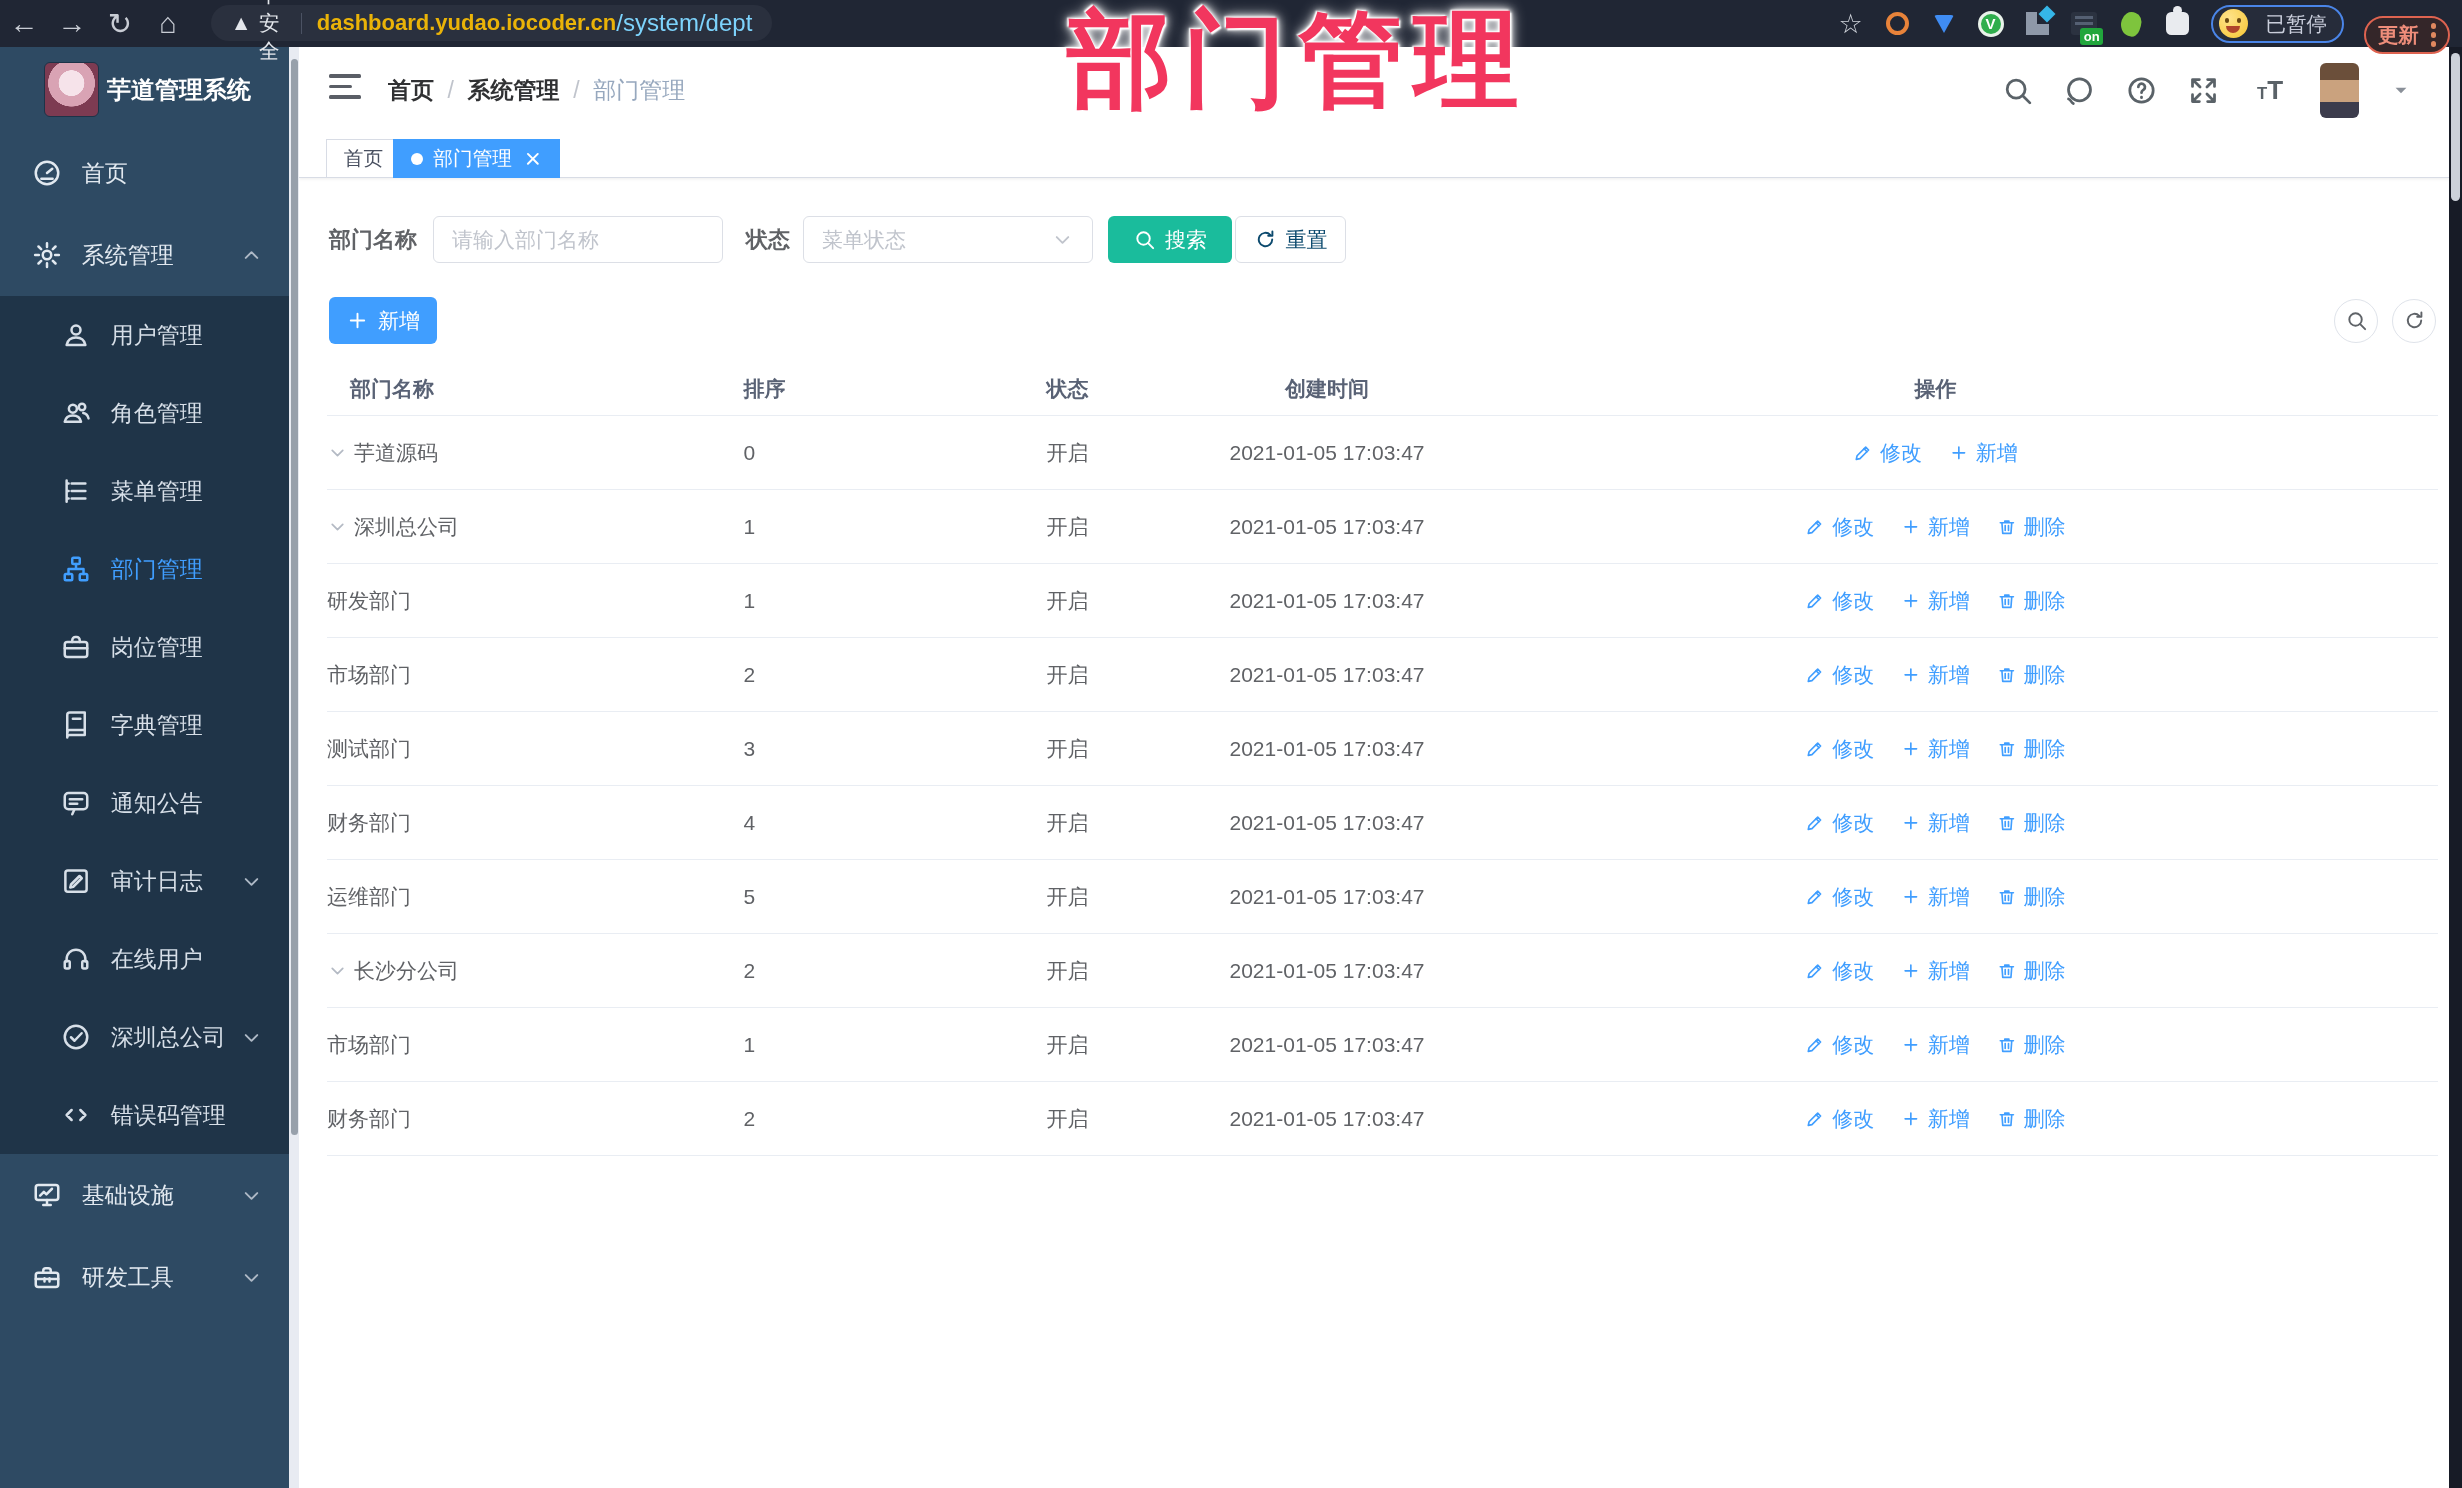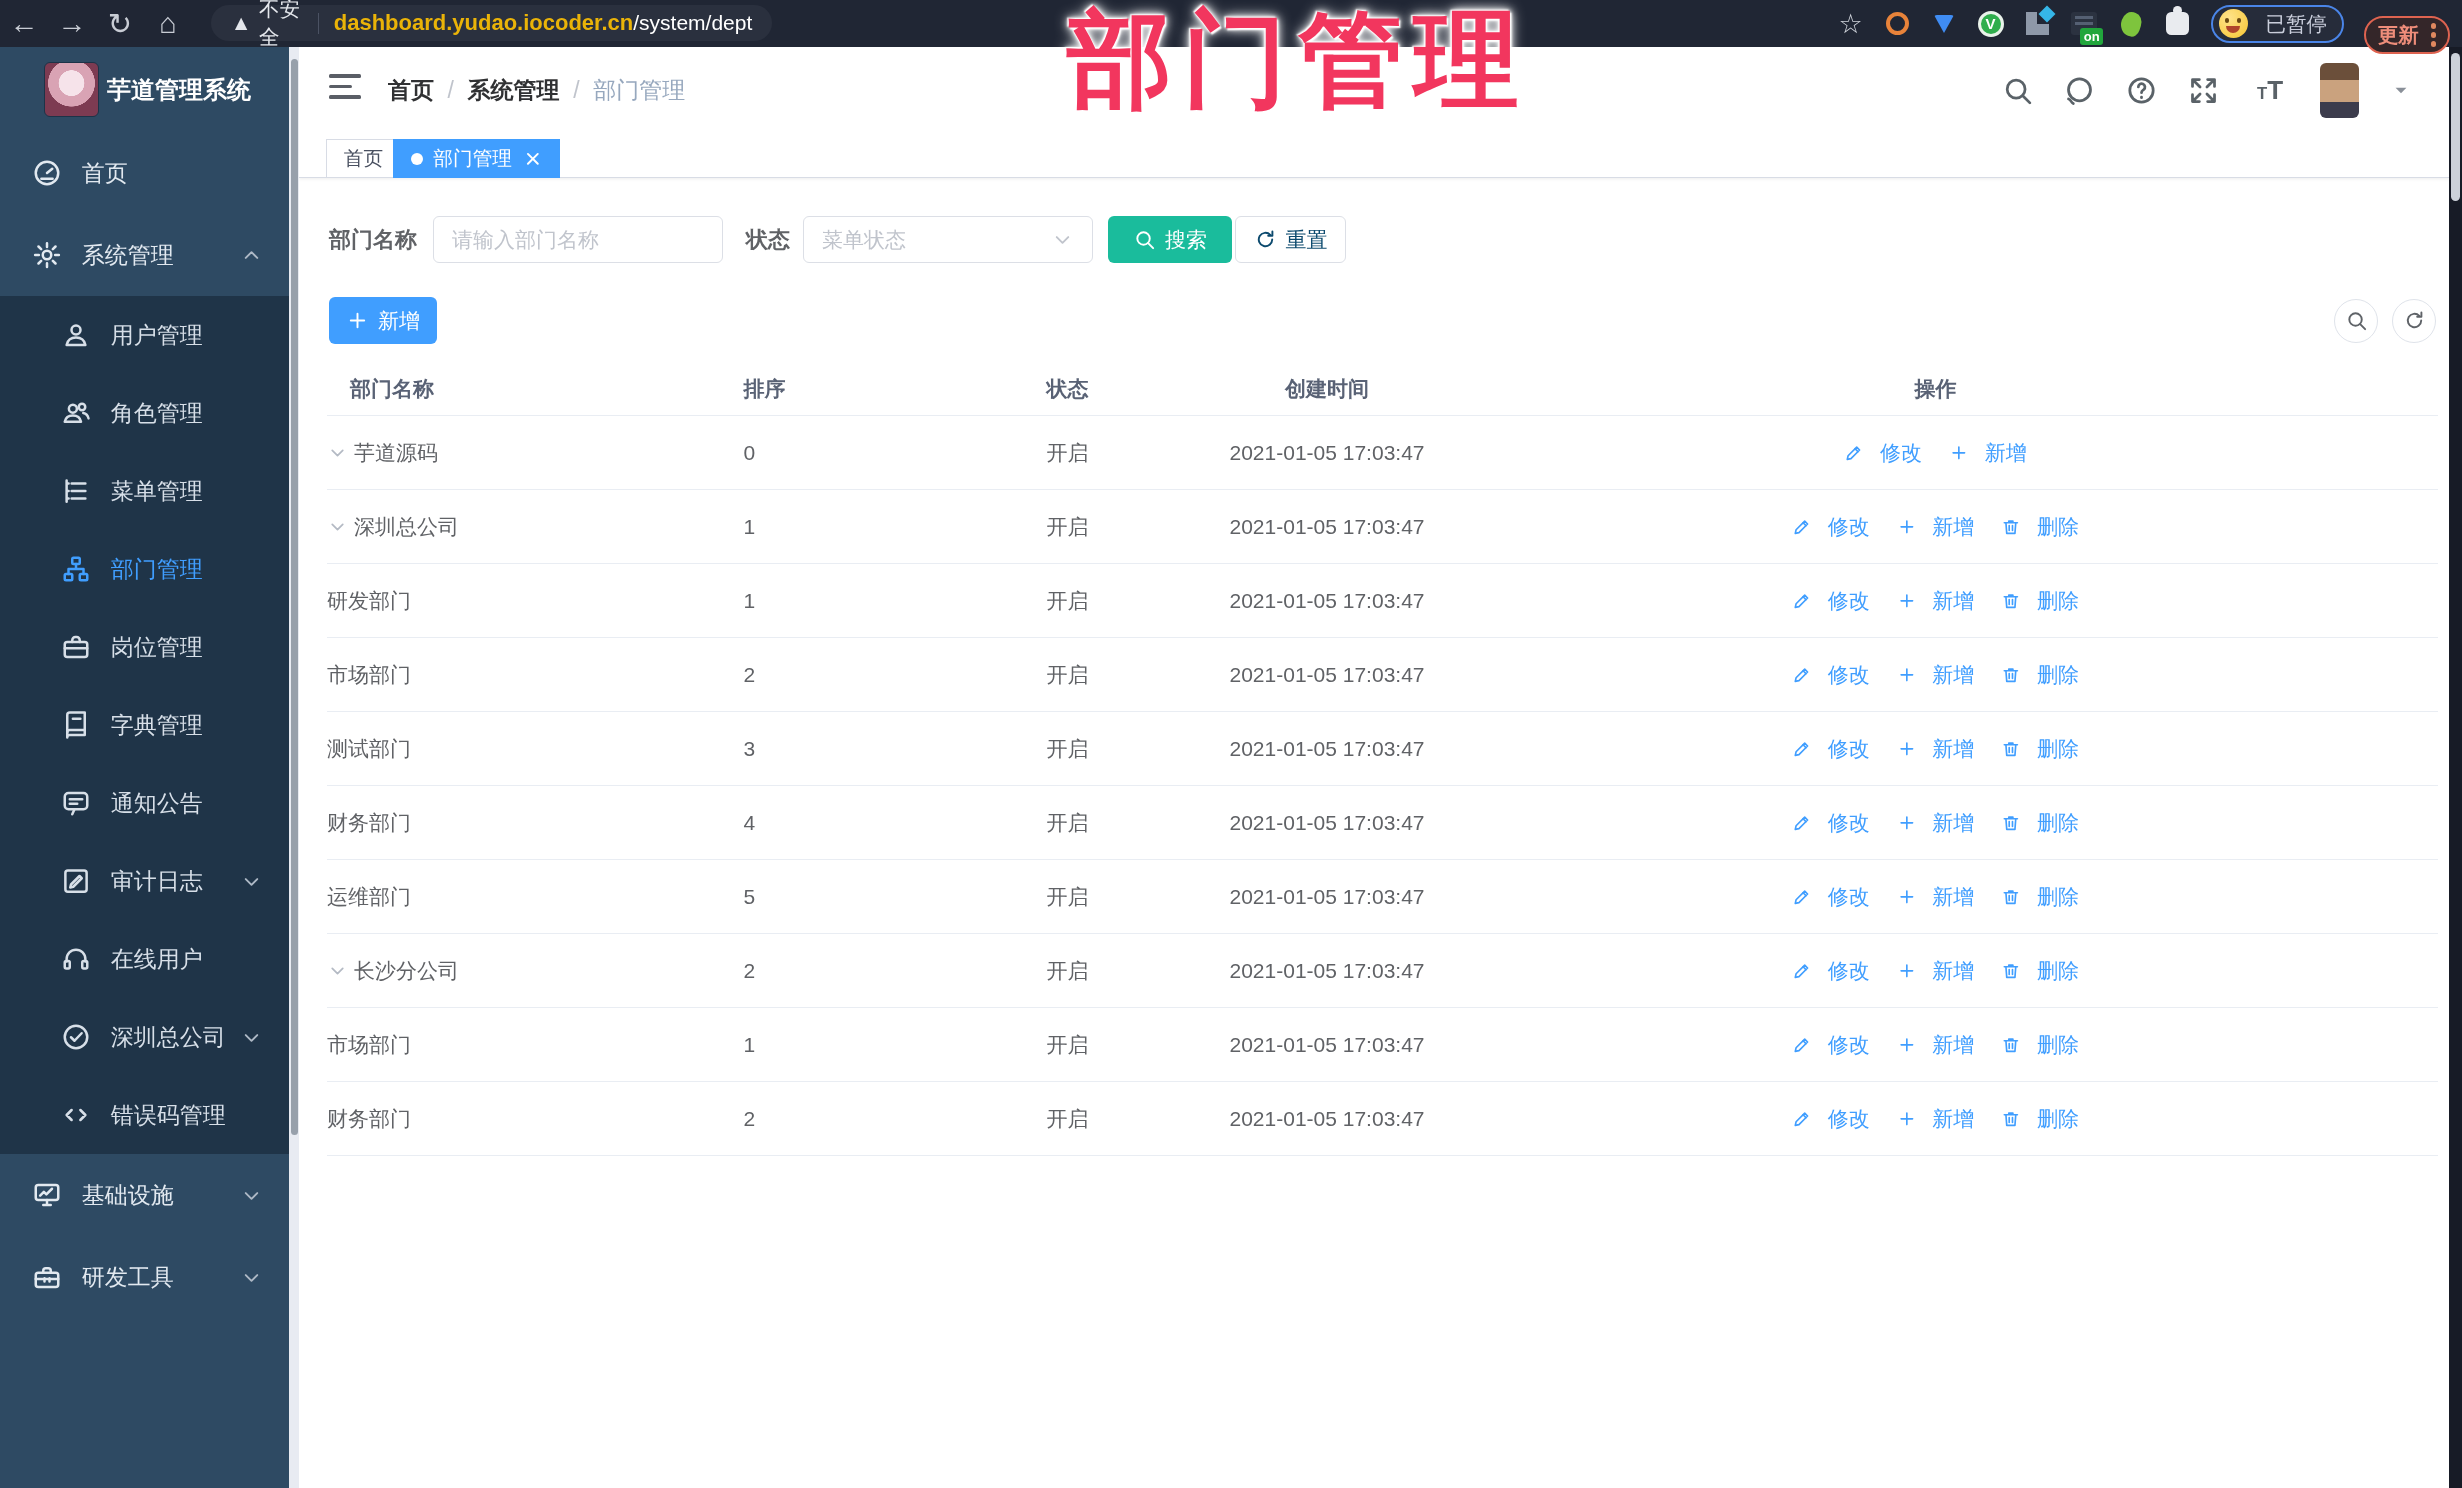--- a/index.html
+++ b/index.html
@@ -14,21 +14,21 @@
   
   .browser-bar { position:absolute; left:0; top:0; width:2462px; height:47px;
     background:#202634; display:flex; align-items:center; z-index:5; }
   .nav-glyph { color:#c8ccd4; font-size:29px; width:48px; text-align:center; cursor:pointer; }
   .url-pill { position:absolute; left:211px; top:5.3px; width:561px; height:36px; border-radius:19.7px;
     background:#2a303e; display:flex; align-items:center; padding:0 19.7px; color:#dadde3; }
   .url-warning { display:flex; align-items:center; font-size:20.5px; color:#e4e7ec; }
   .warn-triangle { font-size:21px; margin-right:7.6px; color:#e4e7ec; }
   .url-sep { width:0.8px; height:21px; background:#4b5263; margin:0 15px; }
   .url-host { font-size:22px; font-weight:bold; color:#eab308; }
-  .url-path { font-size:21px; color:#ffffff; }
+  .url-path { font-size:24px; color:#7dd3fc; }
   .browser-right { position:absolute; right:12px; top:0; height:47px; display:flex; align-items:center; gap:19.7px; }
   .ext-dot { width:27px; height:27px; display:flex; align-items:center; justify-content:center; }
   .star-glyph { color:#cfd3da; font-size:27px; }
   .ext-ring { width:23px; height:23px; border:4.5px solid #e8833a; border-radius:50%; }
   .ext-drop { width:0; height:0; border-left:10.6px solid transparent; border-right:10.6px solid transparent; border-top:18px solid #3f8cf3; border-radius:3px; }
   .ext-green { width:26px; height:26px; border-radius:50%; background:#2fae4d; border:3px solid #e9f2ea; color:#fff; font-size:15px; font-weight:bold; display:flex; align-items:center; justify-content:center; }
   .ext-grid { width:23px; height:23px; background:
       linear-gradient(90deg,#8e98a8 48%,transparent 48%),
       linear-gradient(0deg,#8e98a8 48%,transparent 48%); position:relative; }
   .ext-grid::after { content:""; position:absolute; right:-4.5px; top:-4.5px; width:12px; height:12px; background:#35b6e8; transform:rotate(45deg); }
@@ -137,21 +137,21 @@
   .tr.head { height:53px; color:#596275; font-weight:bold; }
   .tr.body-row { height:74px; }
   .td { padding-left:7.6px; }
   .td.name { display:flex; align-items:center; padding-left:0; }
   .td.time { text-align:center; padding-left:0; }
   .td.ops { text-align:center; padding-left:0; display:flex; justify-content:center; gap:27px; }
   .th.time { text-align:center; padding-left:0; }
   .th.ops { text-align:center; padding-left:0; }
   .indent-1 { padding-left:23px; } .indent-2 { padding-left:48px; } .indent-3 { padding-left:94px; }
   .tree-arrow { width:21px; height:21px; color:#b4bac4; margin-right:6px; flex:0 0 21px; }
-  .op-link { color:var(--accent,#409eff); cursor:pointer; display:inline-flex; align-items:center; gap:16px; }
+  .op-link { color:var(--accent,#409eff); cursor:pointer; display:inline-flex; align-items:center; gap:7px; }
   .op-link .icon { width:19.7px; height:19.7px; }
 </style>
 </head>
 <body>
 
 <div id="screen">
 
   <div class="browser-bar">
     <span class="nav-glyph">←</span>
     <span class="nav-glyph">→</span>

